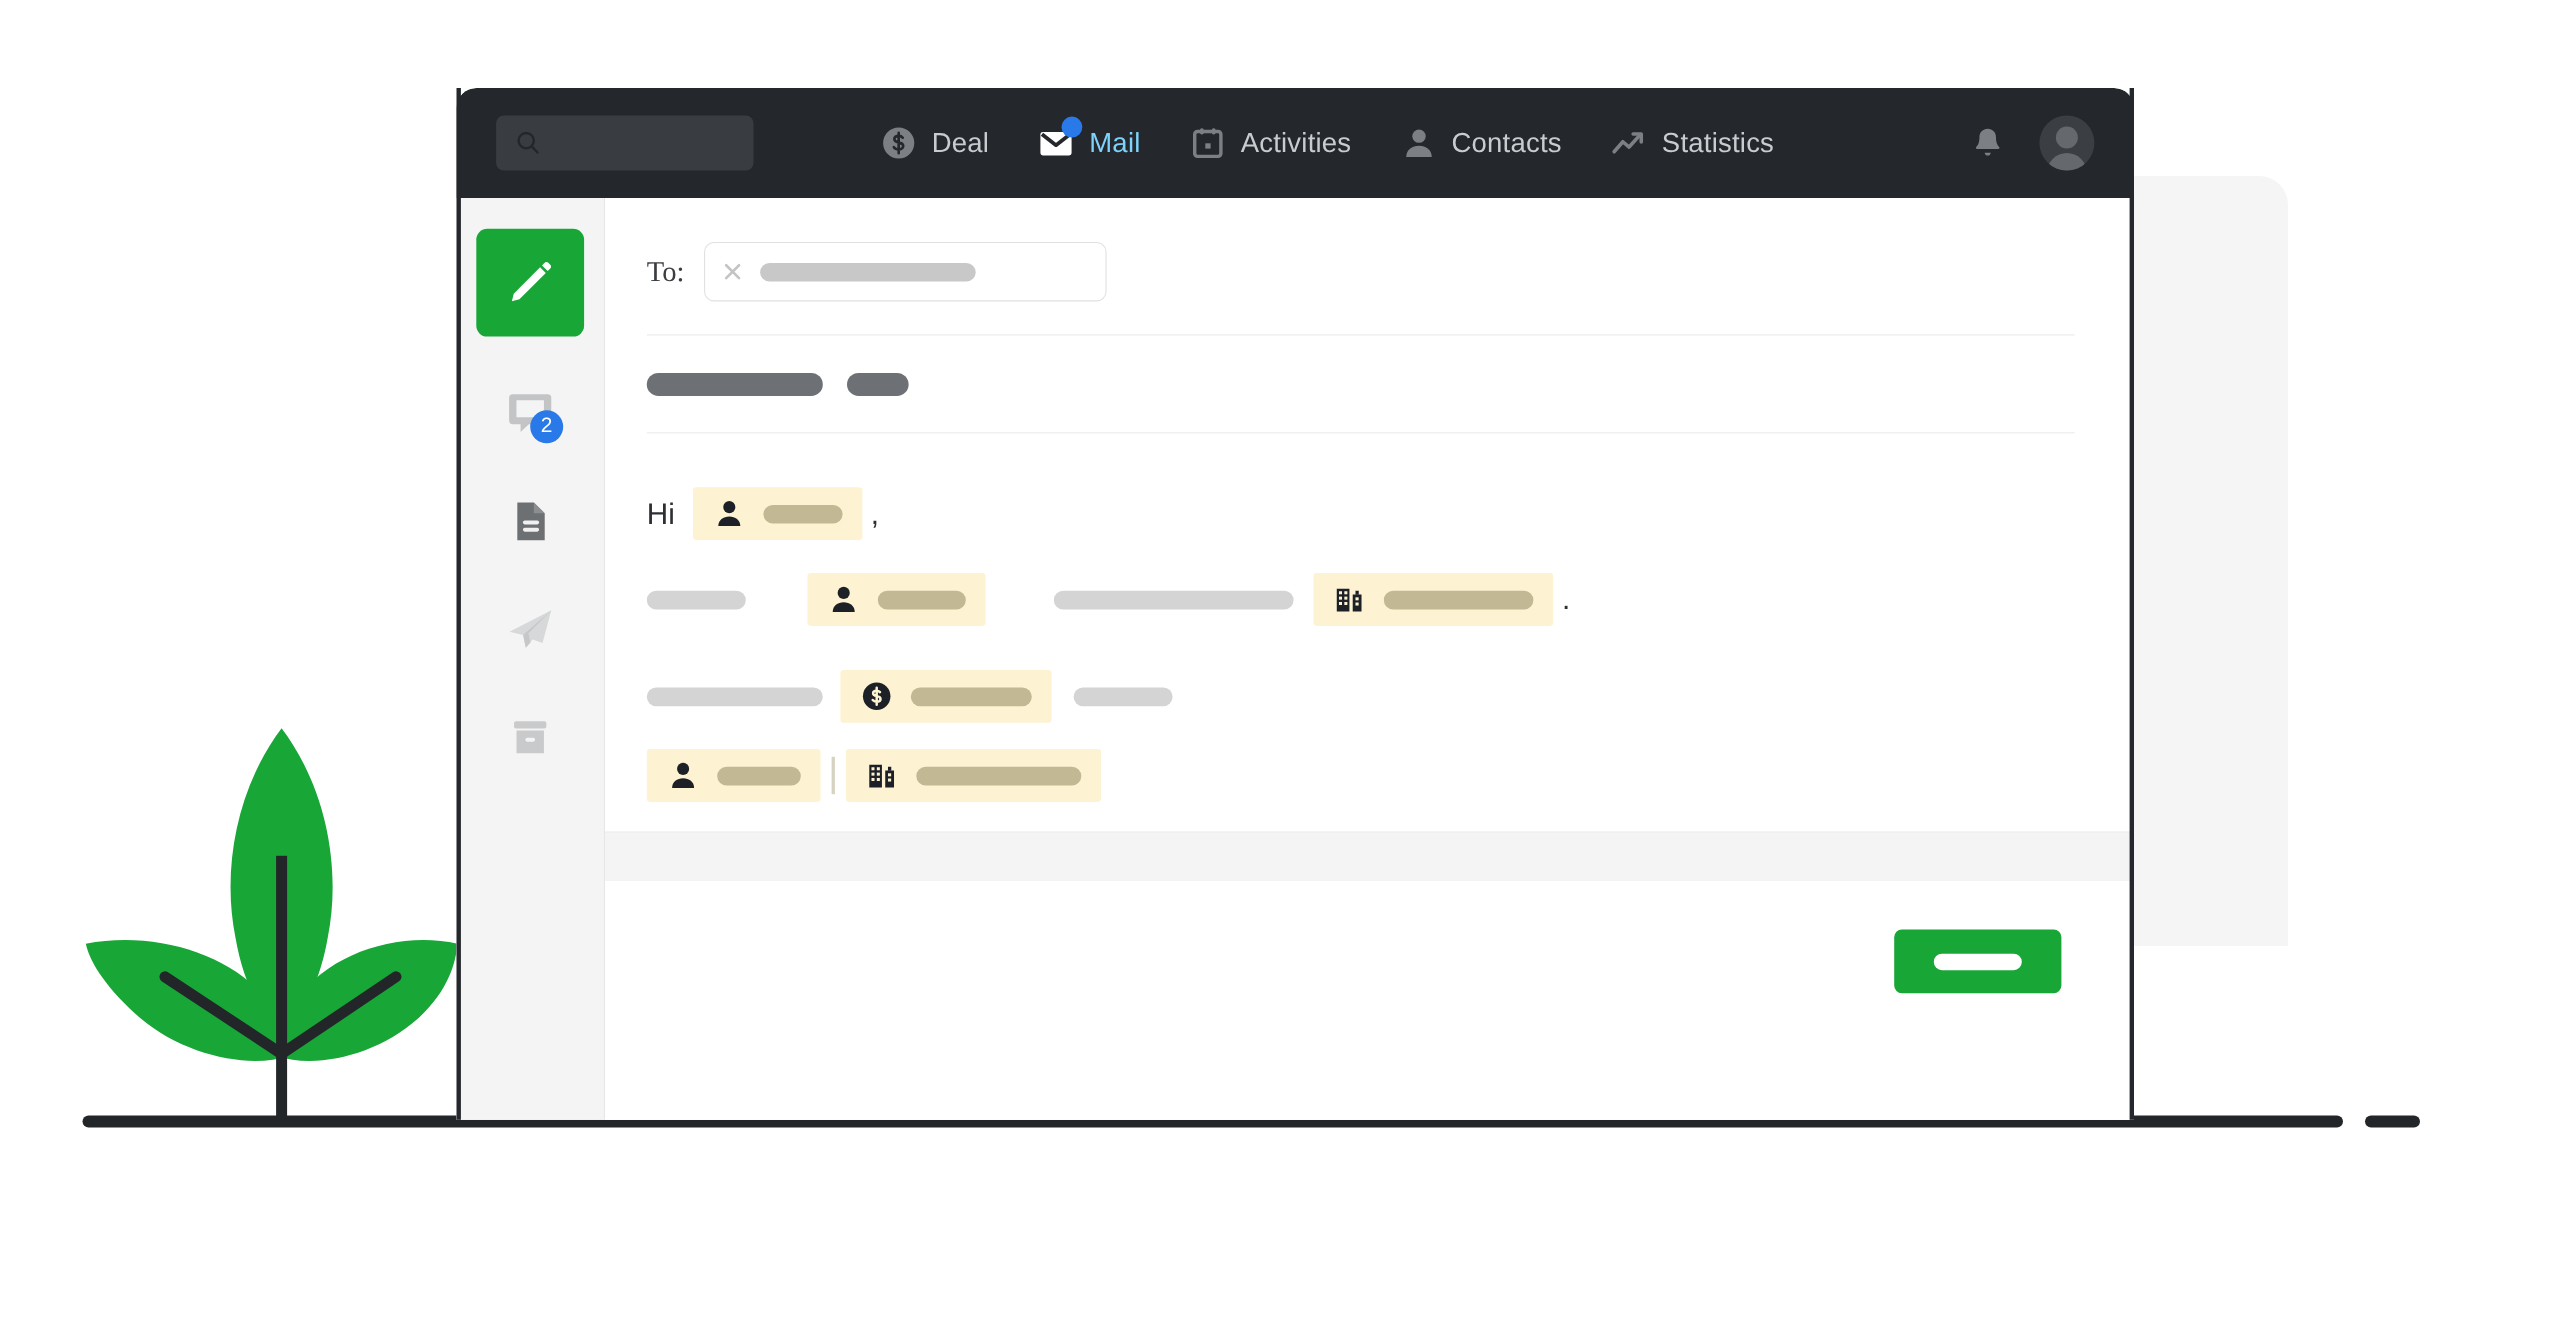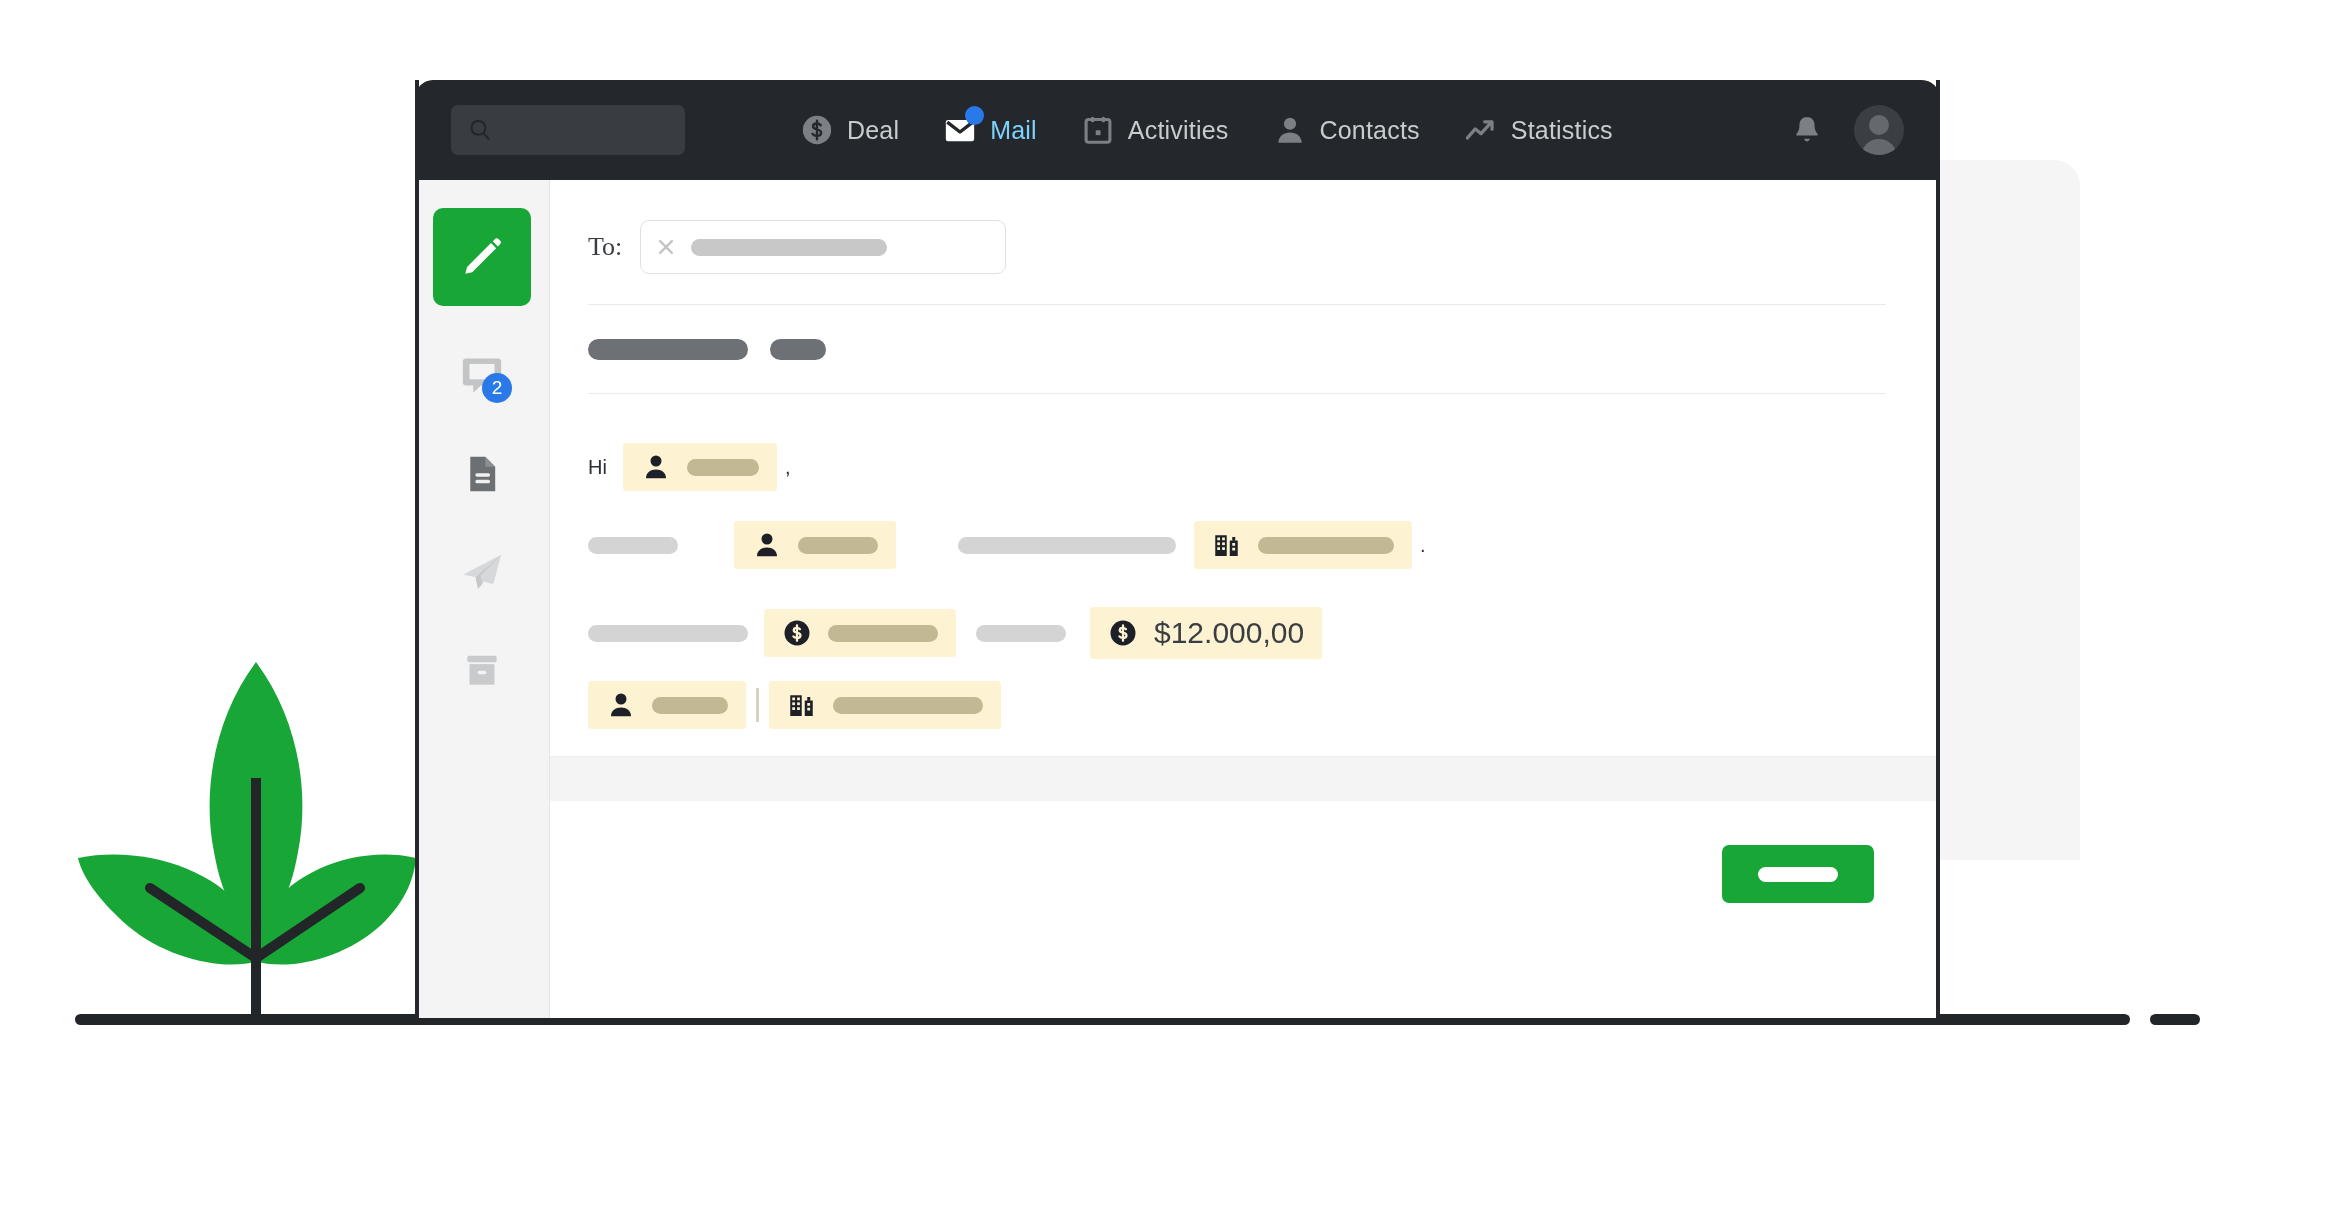--- a/index.html
+++ b/index.html
@@ -136,21 +136,21 @@
   .x-icon { width: 22px; height: 22px; display: block; cursor: pointer; }
   .bar { background: #c8c8c8; border-radius: 9px; height: 17px; }
 
   .rule { height: 1px; background: #e9eaeb; margin: 30px 0; }
 
   .subject-row { display: flex; align-items: center; gap: 22px; height: 28px; }
   .subject-bar { background: #6d7074; border-radius: 11px; height: 21px; }
 
   .body-area { padding-top: 12px; }
   .line { display: flex; align-items: center; min-height: 62px; }
-  .ptext { font-size: 20px; color: #2c2f33; }
+  .ptext { font-size: 27px; color: #2c2f33; }
 
   .token {
     background: #fdf3d3;
     display: inline-flex; align-items: center; gap: 16px;
     padding: 9px 18px; border-radius: 3px;
     cursor: pointer;
   }
   .token .tbar { background: #c2b893; border-radius: 9px; height: 17px; }
   .token .tico { width: 30px; height: 30px; display: block; flex: none; }
   .token .tamount { font-size: 30px; color: #3a3d41; white-space: nowrap; }
@@ -387,27 +387,20 @@
             <div class="line" style="margin-top:26px">
               <span class="gbar" style="width:160px"></span>
               <span class="token" style="margin-left:16px">
                 <svg class="tico" viewBox="0 0 24 24">
                   <circle cx="12" cy="12" r="10" fill="#1d2127"></circle>
                   <path d="M12 5.8v12.4M14.4 9c-.6-.7-1.5-1.1-2.5-1.1-1.4 0-2.5.7-2.5 1.8s1 1.7 2.5 2c1.8.4 2.9 1 2.9 2.2 0 1.2-1.2 2-2.9 2-1.2 0-2.2-.4-2.8-1.2" fill="none" stroke="#fdf3d3" stroke-width="1.8" stroke-linecap="round"></path>
                 </svg>
                 <span class="tbar" style="width:110px"></span>
               </span>
               <span class="gbar" style="width:90px; margin-left:20px"></span>
-              <span class="token" style="margin-left:24px">
-                <svg class="tico" viewBox="0 0 24 24">
-                  <circle cx="12" cy="12" r="10" fill="#1d2127"></circle>
-                  <path d="M12 5.8v12.4M14.4 9c-.6-.7-1.5-1.1-2.5-1.1-1.4 0-2.5.7-2.5 1.8s1 1.7 2.5 2c1.8.4 2.9 1 2.9 2.2 0 1.2-1.2 2-2.9 2-1.2 0-2.2-.4-2.8-1.2" fill="none" stroke="#fdf3d3" stroke-width="1.8" stroke-linecap="round"></path>
-                </svg>
-                <span class="tamount">$12.000,00</span>
-              </span>
             </div>
 
 
             <div class="line" style="margin-top:10px">
               <span class="token">
                 <svg class="tico" viewBox="0 0 24 24">
                   <circle cx="12" cy="7.2" r="4.4" fill="#1d2127"></circle>
                   <path d="M4 21c0-4.4 3.6-7 8-7s8 2.6 8 7z" fill="#1d2127"></path>
                 </svg>
                 <span class="tbar" style="width:76px"></span>

